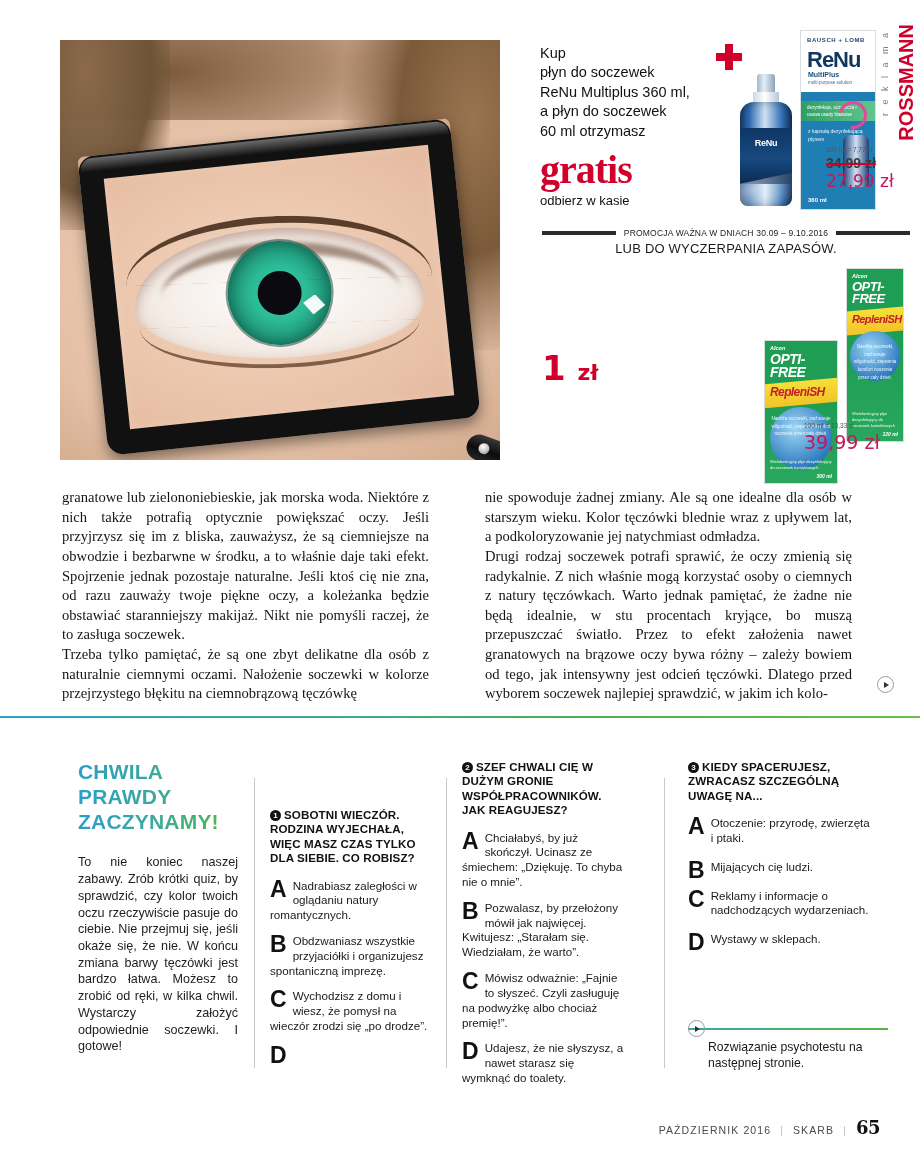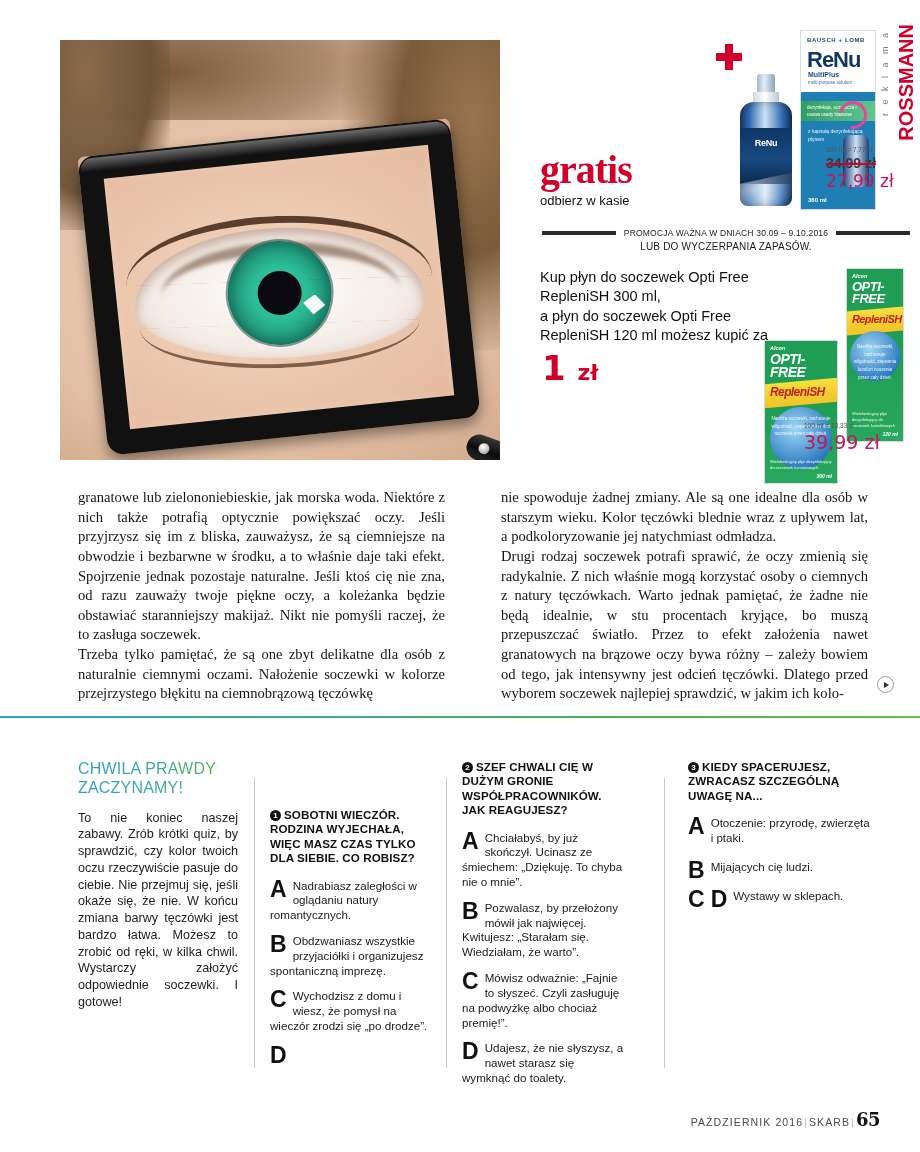--- a/index.html
+++ b/index.html
@@ -333,21 +333,21 @@
 
   .promo-strip {
     position: absolute;
     left: 4px; top: 210px;
     width: 388px;
     text-align: center;
   }
   .promo-strip .row1 { display: flex; align-items: center; justify-content: center; gap: 8px; }
   .promo-strip .bar { height: 4px; background: #2a2a2a; flex: 0 0 74px; }
   .promo-strip .t1 { font-size: 8.5px; letter-spacing: .2px; color: #1a1a1a; white-space: nowrap; }
-  .promo-strip .t2 { font-size: 10px; letter-spacing: .2px; color: #1a1a1a; margin-top: 3px; }
+  .promo-strip .t2 { font-size: 13px; letter-spacing: .2px; color: #1a1a1a; margin-top: 3px; }
 
   .ad-text-2 {
     position: absolute;
     left: 12px; top: 250px;
     width: 260px;
     font-size: 14.5px;
     line-height: 1.34;
     color: #111;
   }
   .one-zl {
@@ -435,21 +435,21 @@
     border-left: 5px solid #333;
     border-top: 3.5px solid transparent;
     border-bottom: 3.5px solid transparent;
     margin-left: 2px;
   }
   #arrow-body { left: 877px; top: 676px; }
 
   
   .article {
     position: absolute;
-    left: 78px; top: 488px;
+    left: 62px; top: 488px;
     width: 790px;
     display: flex;
     gap: 56px;
   }
   .article .col {
     width: 377px;
     font-family: "Liberation Serif", serif;
     font-size: 14.6px;
     line-height: 1.345;
     text-align: justify;
@@ -477,25 +477,25 @@
     position: absolute;
     top: 18px;
     width: 1px; height: 290px;
     background: #c9c9c9;
   }
   #vrule-1 { left: 254px; }
   #vrule-2 { left: 446px; }
   #vrule-3 { left: 664px; }
 
   .intro-title {
-    font-size: 16px;
-    font-weight: 400;
+    font-size: 21px;
+    font-weight: 700;
     line-height: 1.18;
     letter-spacing: .2px;
-    margin-bottom: 12px;
+    margin-bottom: 20px;
     background: linear-gradient(90deg, #2b9ec9 0%, #3aa8a0 45%, #57b544 100%);
     -webkit-background-clip: text;
     background-clip: text;
     color: transparent;
     -webkit-text-fill-color: transparent;
   }
   .intro-body {
     font-size: 12.6px;
     line-height: 1.33;
     color: #1d1d1d;
@@ -554,24 +554,24 @@
   .solution-note .hline {
     flex: 1; height: 1.5px;
     background: linear-gradient(90deg,#3aa8a0,#57b544);
   }
   .solution-note .txt {
     font-size: 12.2px; line-height: 1.34; color: #1a1a1a; padding-left: 20px;
   }
 
   .page-footer {
     position: absolute;
-    right: 40px; bottom: 22px;
+    right: 40px; bottom: 14px;
     display: flex;
     align-items: baseline;
-    gap: 1px;
+    gap: 9px;
     font-size: 10.5px;
     letter-spacing: 1.1px;
     color: #4a4a4a;
   }
   .page-footer .sep { color: #bdbdbd; }
   .page-footer .pg {
     font-size: 18px; font-weight: 800; letter-spacing: -0.5px; color: #111;
     font-family: "DejaVu Serif", serif;
   }
 </style>
@@ -607,20 +607,21 @@
       </div>
     </div>
 
     <div class="ad">
 
       <div class="rek-rail">
         <div class="reklama">r e k l a m a</div>
         <div class="rossmann">ROSSMANN</div>
       </div>
 
+      <div class="ad-text-1">Kup<br>płyn do soczewek<br>ReNu Multiplus 360 ml,<br>a płyn do soczewek<br>60 ml otrzymasz</div>
       <div class="gratis">gratis</div>
       <div class="gratis-sub">odbierz w kasie</div>
       <div class="plus-sign"></div>
 
       <div class="renu-bottle">
         <div class="cap"></div>
         <div class="neck"></div>
         <div class="body">
           <div class="label">
             <span>ReNu</span>
@@ -651,21 +652,20 @@
 
       <div class="promo-strip">
         <div class="row1">
           <div class="bar"></div>
           <div class="t1">PROMOCJA WAŻNA W DNIACH 30.09 – 9.10.2016</div>
           <div class="bar"></div>
         </div>
         <div class="t2">LUB DO WYCZERPANIA ZAPASÓW.</div>
       </div>
 
-      <div class="ad-text-2">Kup płyn do soczewek Opti Free<br>RepleniSH 300 ml,<br>a płyn do soczewek Opti Free<br>RepleniSH 120 ml możesz kupić za</div>
       <div class="one-zl"><span>1</span> <small>zł</small></div>
 
       <div class="of-box of-small">
         <div class="alcon">Alcon</div>
         <div class="opti"><span>OPTI-</span><br><span>FREE</span></div>
         <div class="yellowband"></div>
         <div class="replenish">RepleniSH</div>
         <div class="bluecircle"></div>
         <div class="bluetxt">Nawilża soczewki, zachowuje wilgotność, zapewnia komfort noszenia przez cały dzień.</div>
         <div class="footline">Wielofunkcyjny płyn dezynfekujący do soczewek kontaktowych</div>
@@ -754,28 +754,35 @@
       <div class="q-title">
         <span class="q-num">3</span><span>KIEDY SPACERUJESZ, ZWRACASZ SZCZEGÓLNĄ UWAGĘ NA...</span>
       </div>
       <div class="answer">
         <span class="letter">A</span><span>Otoczenie: przyrodę, zwierzęta i ptaki.</span>
       </div>
       <div class="answer">
         <span class="letter">B</span><span>Mijających cię ludzi.</span>
       </div>
       <div class="answer">
-        <span class="letter">C</span>
+        <span class="letter">C</span><span>Reklamy i informacje o nadchodzących wydarzeniach.</span>
       </div>
       <div class="answer">
         <span class="letter">D</span><span>Wystawy w sklepach.</span>
       </div>
     </div>
   </div>
 
+  <div class="solution-note">
+    <div class="line-row">
+      <div class="arrow-circle"></div>
+      <div class="hline"></div>
+    </div>
+    <div class="txt">Rozwiązanie psychotestu na następnej stronie.</div>
+  </div>
 
   <div class="page-footer">
     <span>PAŹDZIERNIK 2016</span>
     <span class="sep">|</span>
     <span>SKARB</span>
     <span class="sep">|</span>
     <span class="pg">65</span>
   </div>
 
 </div>

